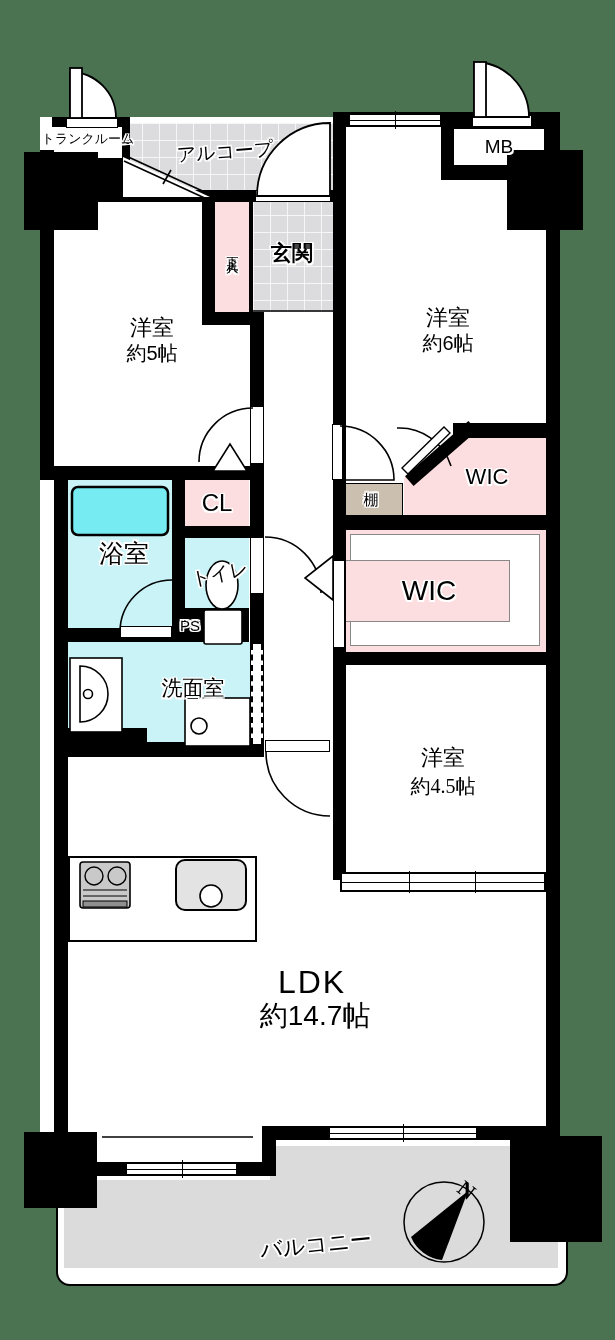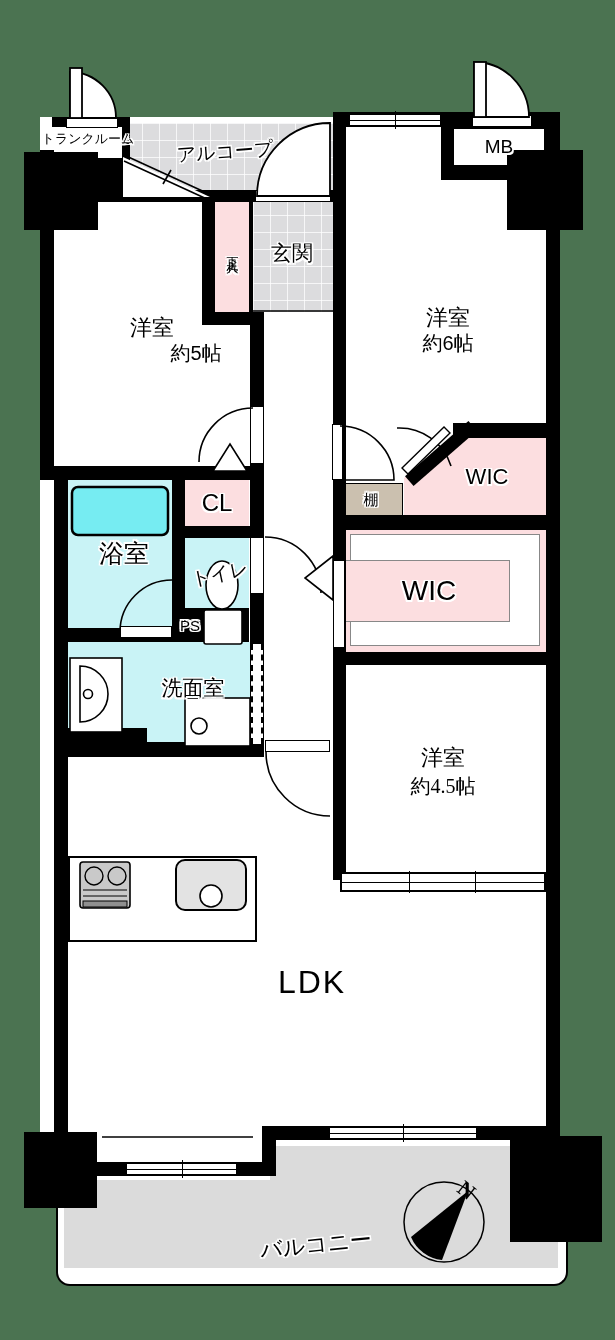--- a/index.html
+++ b/index.html
@@ -193,32 +193,33 @@
     <g transform="translate(398,1180)">
       <circle cx="46" cy="42" r="40" fill="none" stroke="#000" stroke-width="1.5"></circle>
       <path d="M 70,11 L 13,57 A 38,38 0 0 0 44,80 Z" fill="#000"></path>
       <text x="0" y="0" transform="translate(64,16) rotate(38)" text-anchor="middle" font-size="22" font-weight="bold" font-family="Liberation Serif, serif">N</text>
     </g>
   </svg>
 
   <div class="lbl" style="left:88px;top:139px;font-size:13px;">トランクルーム</div>
   <div class="lbl" style="left:225px;top:152px;font-size:19px;transform:translate(-50%,-50%) rotate(-4deg);">アルコープ</div>
   <div class="lbl" style="left:499px;top:147px;font-size:19px;">MB</div>
-  <div class="lbl" style="left:292px;top:253px;font-size:21px;">玄関</div>
+  <div class="lbl" style="left:292px;top:253px;font-size:21px;font-weight:bold;">玄関</div>
   <div class="lbl" style="left:232px;top:258px;font-size:12px;writing-mode:vertical-rl;letter-spacing:2px;">下足入れ</div>
   <div class="lbl" style="left:152px;top:328px;font-size:22px;">洋室</div>
-  <div class="lbl" style="left:152px;top:353px;font-size:20px;margin-left:44px;">約5帖</div>
+  <div class="lbl" style="left:152px;top:353px;font-size:20px;">約5帖</div>
   <div class="lbl" style="left:448px;top:318px;font-size:22px;">洋室</div>
   <div class="lbl" style="left:448px;top:343px;font-size:20px;">約6帖</div>
   <div class="lbl" style="left:487px;top:477px;font-size:22px;">WIC</div>
   <div class="lbl" style="left:371px;top:500px;font-size:15px;">棚</div>
   <div class="lbl" style="left:429px;top:591px;font-size:28px;">WIC</div>
   <div class="lbl" style="left:217px;top:503px;font-size:24px;">CL</div>
   <div class="lbl" style="left:124px;top:553px;font-size:25px;">浴室</div>
   <div class="lbl" style="left:220px;top:574px;font-size:19px;transform:translate(-50%,-50%) rotate(-12deg);">トイレ</div>
   <div class="lbl" style="left:190px;top:625px;font-size:15px;">PS</div>
   <div class="lbl" style="left:193px;top:688px;font-size:21px;">洗面室</div>
   <div class="lbl" style="left:443px;top:758px;font-size:22px;">洋室</div>
   <div class="lbl" style="left:443px;top:786px;font-size:20px;font-family:Liberation Serif, serif;">約4.5帖</div>
   <div class="lbl" style="left:312px;top:982px;font-size:32px;letter-spacing:2px;">LDK</div>
+  <div class="lbl" style="left:315px;top:1016px;font-size:28px;">約14.7帖</div>
   <div class="lbl" style="left:316px;top:1245px;font-size:22px;transform:translate(-50%,-50%) rotate(-6deg);">バルコニー</div>
 
 </div>
 
 </body></html>

